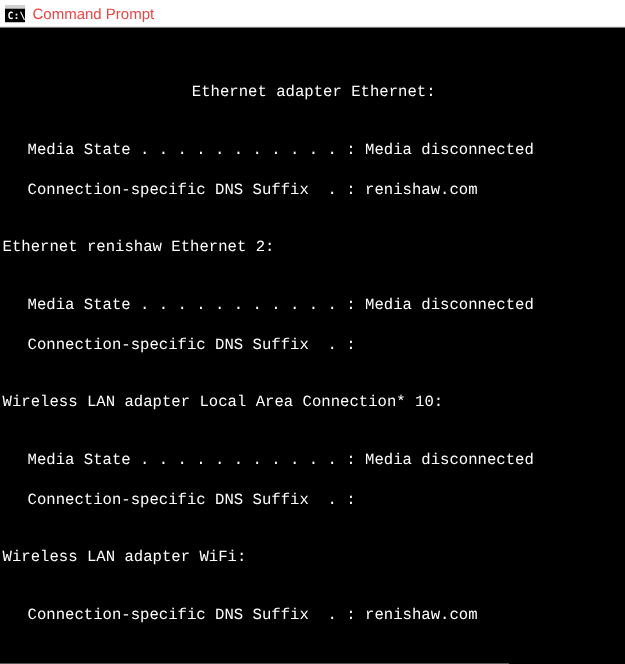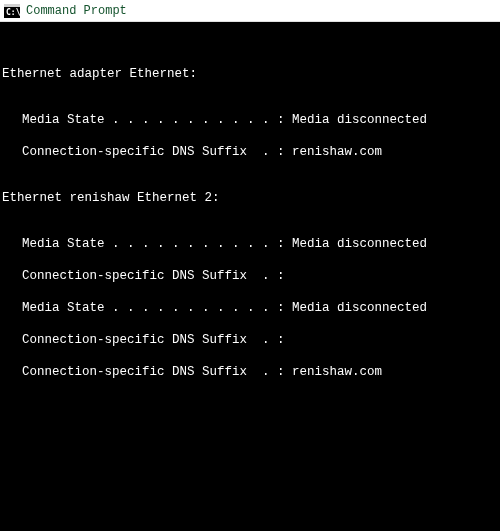--- a/index.html
+++ b/index.html
@@ -28,42 +28,43 @@
       height: 14px;
       display: flex;
       align-items: center;
       justify-content: center;
     }
     .app-icon svg {
       width: 16px;
       height: 14px;
     }
     .title-text {
-      font-family: Liberation Mono, monospace;
+      font-family: Liberation Sans, sans-serif;
       font-size: 12px;
-      color: #14532d;
+      color: #ef4444;
     }
     .terminal {
       background: #000000;
       color: #ffffff;
       width: 500px;
       height: 509px;
       padding: 8px 0 0 2px;
       font-size: 12.5px;
       line-height: 16px;
       white-space: pre;
       font-family: 'Consolas', 'Courier New', monospace;
       overflow: hidden;
     }
     .section-header {
       margin-top: 14px;
       margin-bottom: 14px;
     }
     .section-header:first-child {
       margin-top: 20px;
+      text-align: center;
     }
     .kv-line {
       padding-left: 20px;
     }
   </style>
 </head>
 <body>
 
 <div class="titlebar">
   <span class="app-icon">
@@ -76,22 +77,24 @@
   <span class="title-text">Command Prompt</span>
 </div>
 
 <div class="terminal">
 <div class="section-header">Ethernet adapter Ethernet:</div>
 <div class="kv-line">Media State . . . . . . . . . . . : Media disconnected</div>
 <div class="kv-line">Connection-specific DNS Suffix  . : renishaw.com</div>
 <div class="section-header">Ethernet renishaw Ethernet 2:</div>
 <div class="kv-line">Media State . . . . . . . . . . . : Media disconnected</div>
 <div class="kv-line">Connection-specific DNS Suffix  . :</div>
+<div class="section-header">Wireless LAN adapter Local Area Connection* 10:</div>
 <div class="kv-line">Media State . . . . . . . . . . . : Media disconnected</div>
 <div class="kv-line">Connection-specific DNS Suffix  . :</div>
+<div class="section-header">Wireless LAN adapter WiFi:</div>
 <div class="kv-line">Connection-specific DNS Suffix  . : renishaw.com</div>
 
 
 
 
 
 
 </div>
 
 </body></html>

